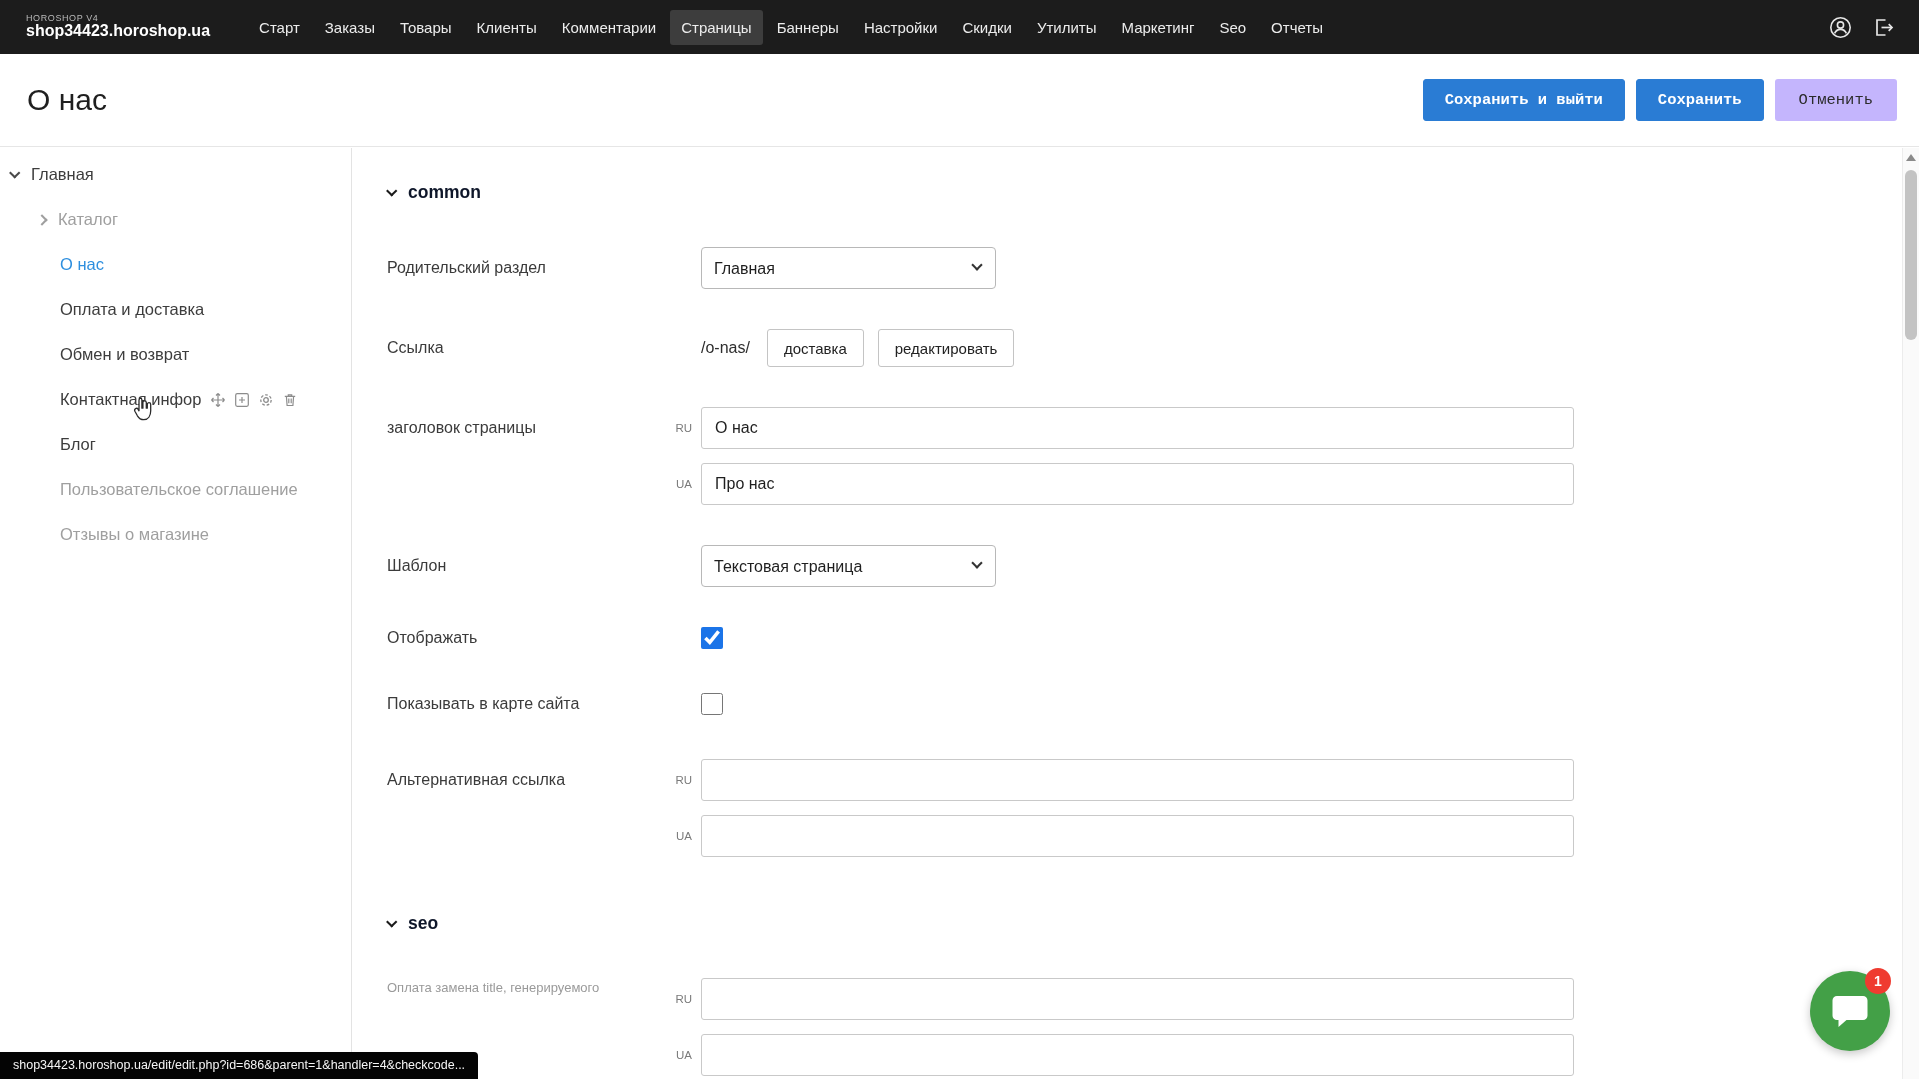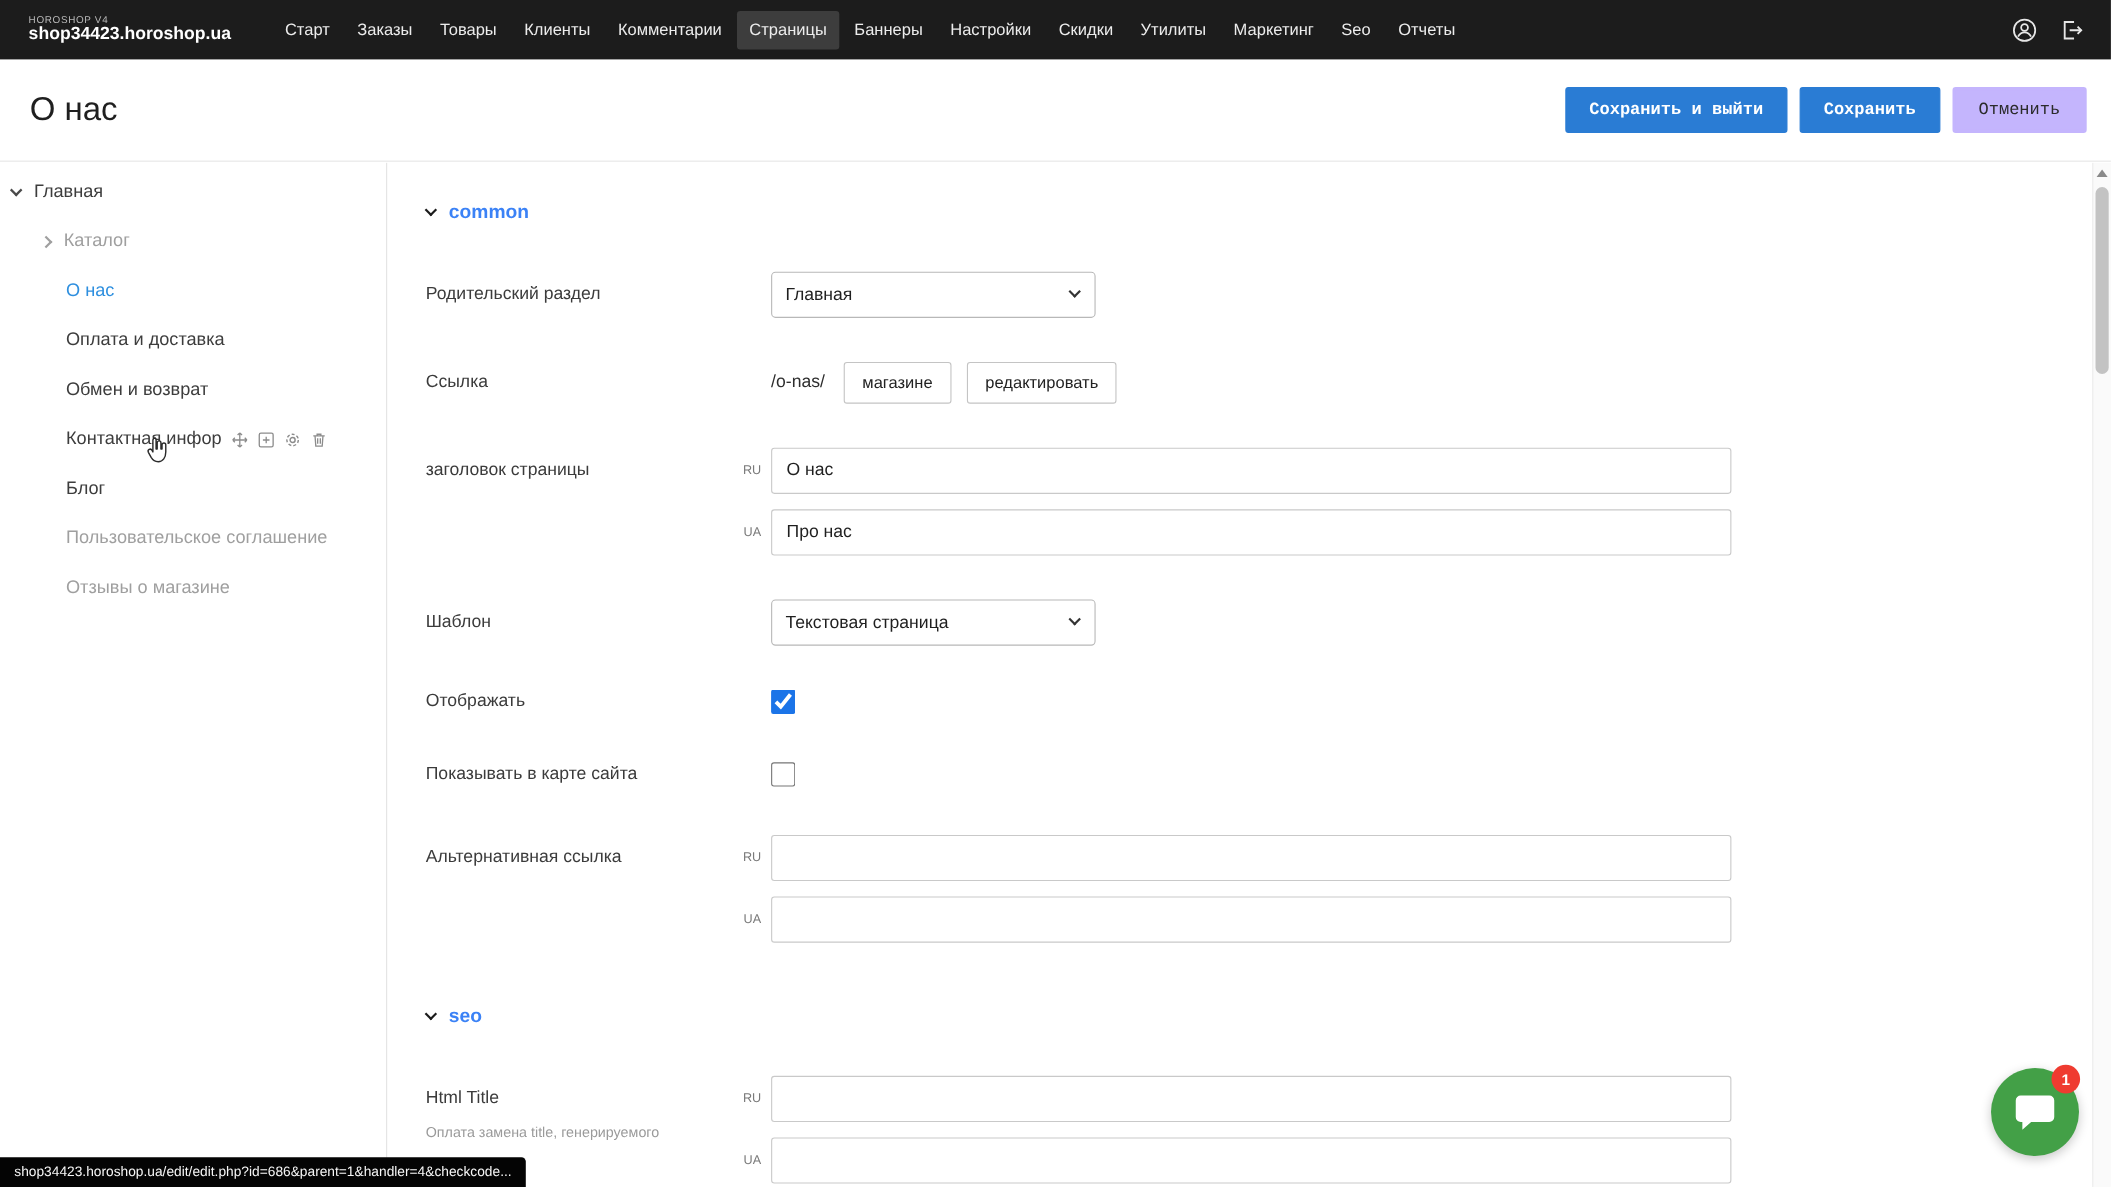--- a/index.html
+++ b/index.html
@@ -42,21 +42,21 @@
     border-bottom:2px solid currentColor; flex:0 0 auto; }
   .chev.down { transform:rotate(45deg) translate(-1px,-2px); margin-right:13px; color:#4a4a4a; }
   .chev.right { transform:rotate(-45deg); margin-right:12px; }
   .tree-icons { display:flex; align-items:center; gap:8px; margin-left:9px; }
   .tree-icons svg { display:block; cursor:pointer; }
 
   
   .content { position:absolute; top:148px; left:353px; right:17px; bottom:0; overflow:hidden;
     padding:34px 0 0 34px; background:#fff; }
   .section-head { display:flex; align-items:center; font-weight:bold; font-size:17.5px;
-    color:#3b82f6; margin-bottom:44px; cursor:pointer; }
+    color:#0f172a; margin-bottom:44px; cursor:pointer; }
   .section-head .chev.down { color:#1b1b1b; margin-right:13px; }
   .section-seo { margin-top:56px; }
   .form-row { display:flex; align-items:center; margin-bottom:40px; }
   .form-row.cb { margin-bottom:44px; }
   .form-row.top { align-items:flex-start; }
   .row-label { width:314px; font-size:16px; color:#3b3b3b; flex:0 0 auto; }
   .form-row.top .row-label { line-height:42px; }
   .row-label.shrink { width:281px; }
   .hint { font-size:13px; color:#9a9a9a; line-height:1.3; margin-top:2px; }
   .lang { width:33px; padding-right:9px; text-align:right; font-size:11.5px; color:#7a7a7a;
@@ -209,21 +209,21 @@
         <select>
           <option>Главная</option>
         </select>
         <span class="caret"></span>
       </div>
     </div>
 
     <div class="form-row">
       <div class="row-label">Ссылка</div>
       <span class="link-val">/o-nas/</span>
-      <button class="mini-btn">магазине</button>
+      <button class="mini-btn">доставка</button>
       <button class="mini-btn">редактировать</button>
     </div>
 
     <div class="form-row top">
       <div class="row-label shrink">заголовок страницы</div>
       <div class="stack">
         <div class="input-line">
           <span class="lang">RU</span>
           <input class="txt" type="text" value="О нас" style="">
         </div>
@@ -268,21 +268,20 @@
       </div>
     </div>
 
     <div class="section-head section-seo">
       <span class="chev down"></span>
       <span>seo</span>
     </div>
 
     <div class="form-row top">
       <div class="row-label shrink">
-        <div>Html Title</div>
         <div class="hint">Оплата замена title, генерируемого</div>
       </div>
       <div class="stack">
         <div class="input-line">
           <span class="lang">RU</span>
           <input class="txt" type="text" value="" style="">
         </div>
         <div class="input-line">
           <span class="lang">UA</span>
           <input class="txt" type="text" value="" style="">

